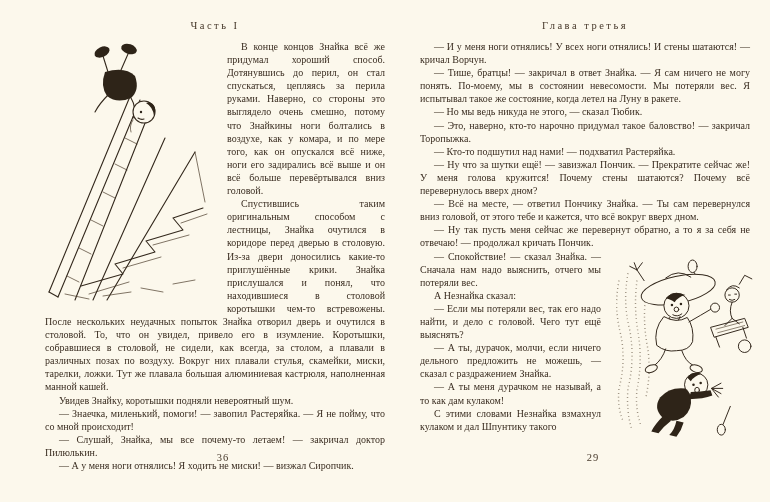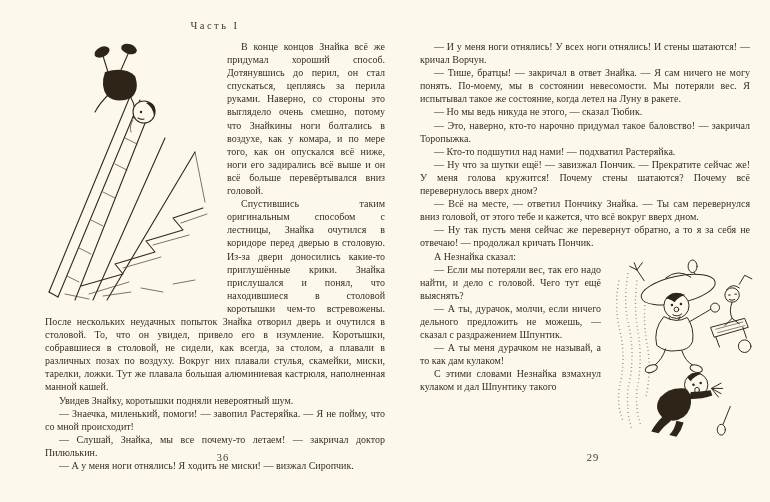--- a/index.html
+++ b/index.html
@@ -90,20 +90,21 @@
     <p>Увидев Знайку, коротышки подняли невероятный шум.</p>
     <p>— Знаечка, миленький, помоги! — завопил Растеряйка. — Я не пойму, что со мной происходит!</p>
     <p>— Слушай, Знайка, мы все почему-то летаем! — закричал доктор Пилюлькин.</p>
     <p>— А у меня ноги отнялись! Я ходить не миски! — визжал Сиропчик.</p>
   </div>
 
   <div class="pageno">36</div>
 </section>
 
 <section class="page page-right">
+  <div class="running-head">Глава третья</div>
 
   <div class="page-body">
     <p>— И у меня ноги отнялись! У всех ноги отнялись! И стены шатаются! — кричал Ворчун.</p>
     <p>— Тише, братцы! — закричал в ответ Знайка. — Я сам ничего не могу понять. По-моему, мы в состоянии невесомости. Мы потеряли вес. Я испытывал такое же состояние, когда летел на Луну в ракете.</p>
     <p>— Но мы ведь никуда не этого, — сказал Тюбик.</p>
     <p>— Это, наверно, кто-то нарочно придумал такое баловство! — закричал Торопыжка.</p>
     <p>— Кто-то подшутил над нами! — подхватил Растеряйка.</p>
     <p>— Ну что за шутки ещё! — завизжал Пончик. — Прекратите сейчас же! У меня голова кружится! Почему стены шатаются? Почему всё перевернулось вверх дном?</p>
     <p>— Всё на месте, — ответил Пончику Знайка. — Ты сам перевернулся вниз головой, от этого тебе и кажется, что всё вокруг вверх дном.</p>
     <p>— Ну так пусть меня сейчас же перевернут обратно, а то я за себя не отвечаю! — продолжал кричать Пончик.</p>
@@ -160,21 +161,22 @@
         <path class="ink-fill" d="M88,162 Q104,162 114,158 L112,152 Q100,154 90,154 Z"></path>
         <path class="paper-fill" d="M113,150 L124,144 M113,150 L126,150 M113,150 L124,156 M113,150 L121,160"></path>
         <path class="ink-fill" d="M60,180 Q50,190 46,198 L54,200 Q60,192 68,186 Z"></path>
         <path class="ink-fill" d="M74,186 Q72,196 66,202 L74,204 Q80,196 82,188 Z"></path>
 
         <ellipse class="ink" cx="124" cy="196" rx="4.5" ry="6"></ellipse>
         <path class="ink" d="M126,190 L134,170"></path>
       </svg>
     </span>
 
+    <p>— Спокойствие! — сказал Знайка. — Сначала нам надо выяснить, отчего мы потеряли вес.</p>
     <p>А Незнайка сказал:</p>
     <p>— Если мы потеряли вес, так его надо найти, и дело с головой. Чего тут ещё выяснять?</p>
-    <p>— А ты, дурачок, молчи, если ничего дельного предложить не можешь, — сказал с раздражением Шпунтик.</p>
+    <p>— А ты, дурачок, молчи, если ничего дельного предложить не можешь, — сказал с раздражением Знайка.</p>
     <p>— А ты меня дурачком не называй, а то как дам кулаком!</p>
     <p>С этими словами Незнайка взмахнул кулаком и дал Шпунтику такого</p>
   </div>
 
   <div class="pageno">29</div>
 </section>
 
 </body></html>

